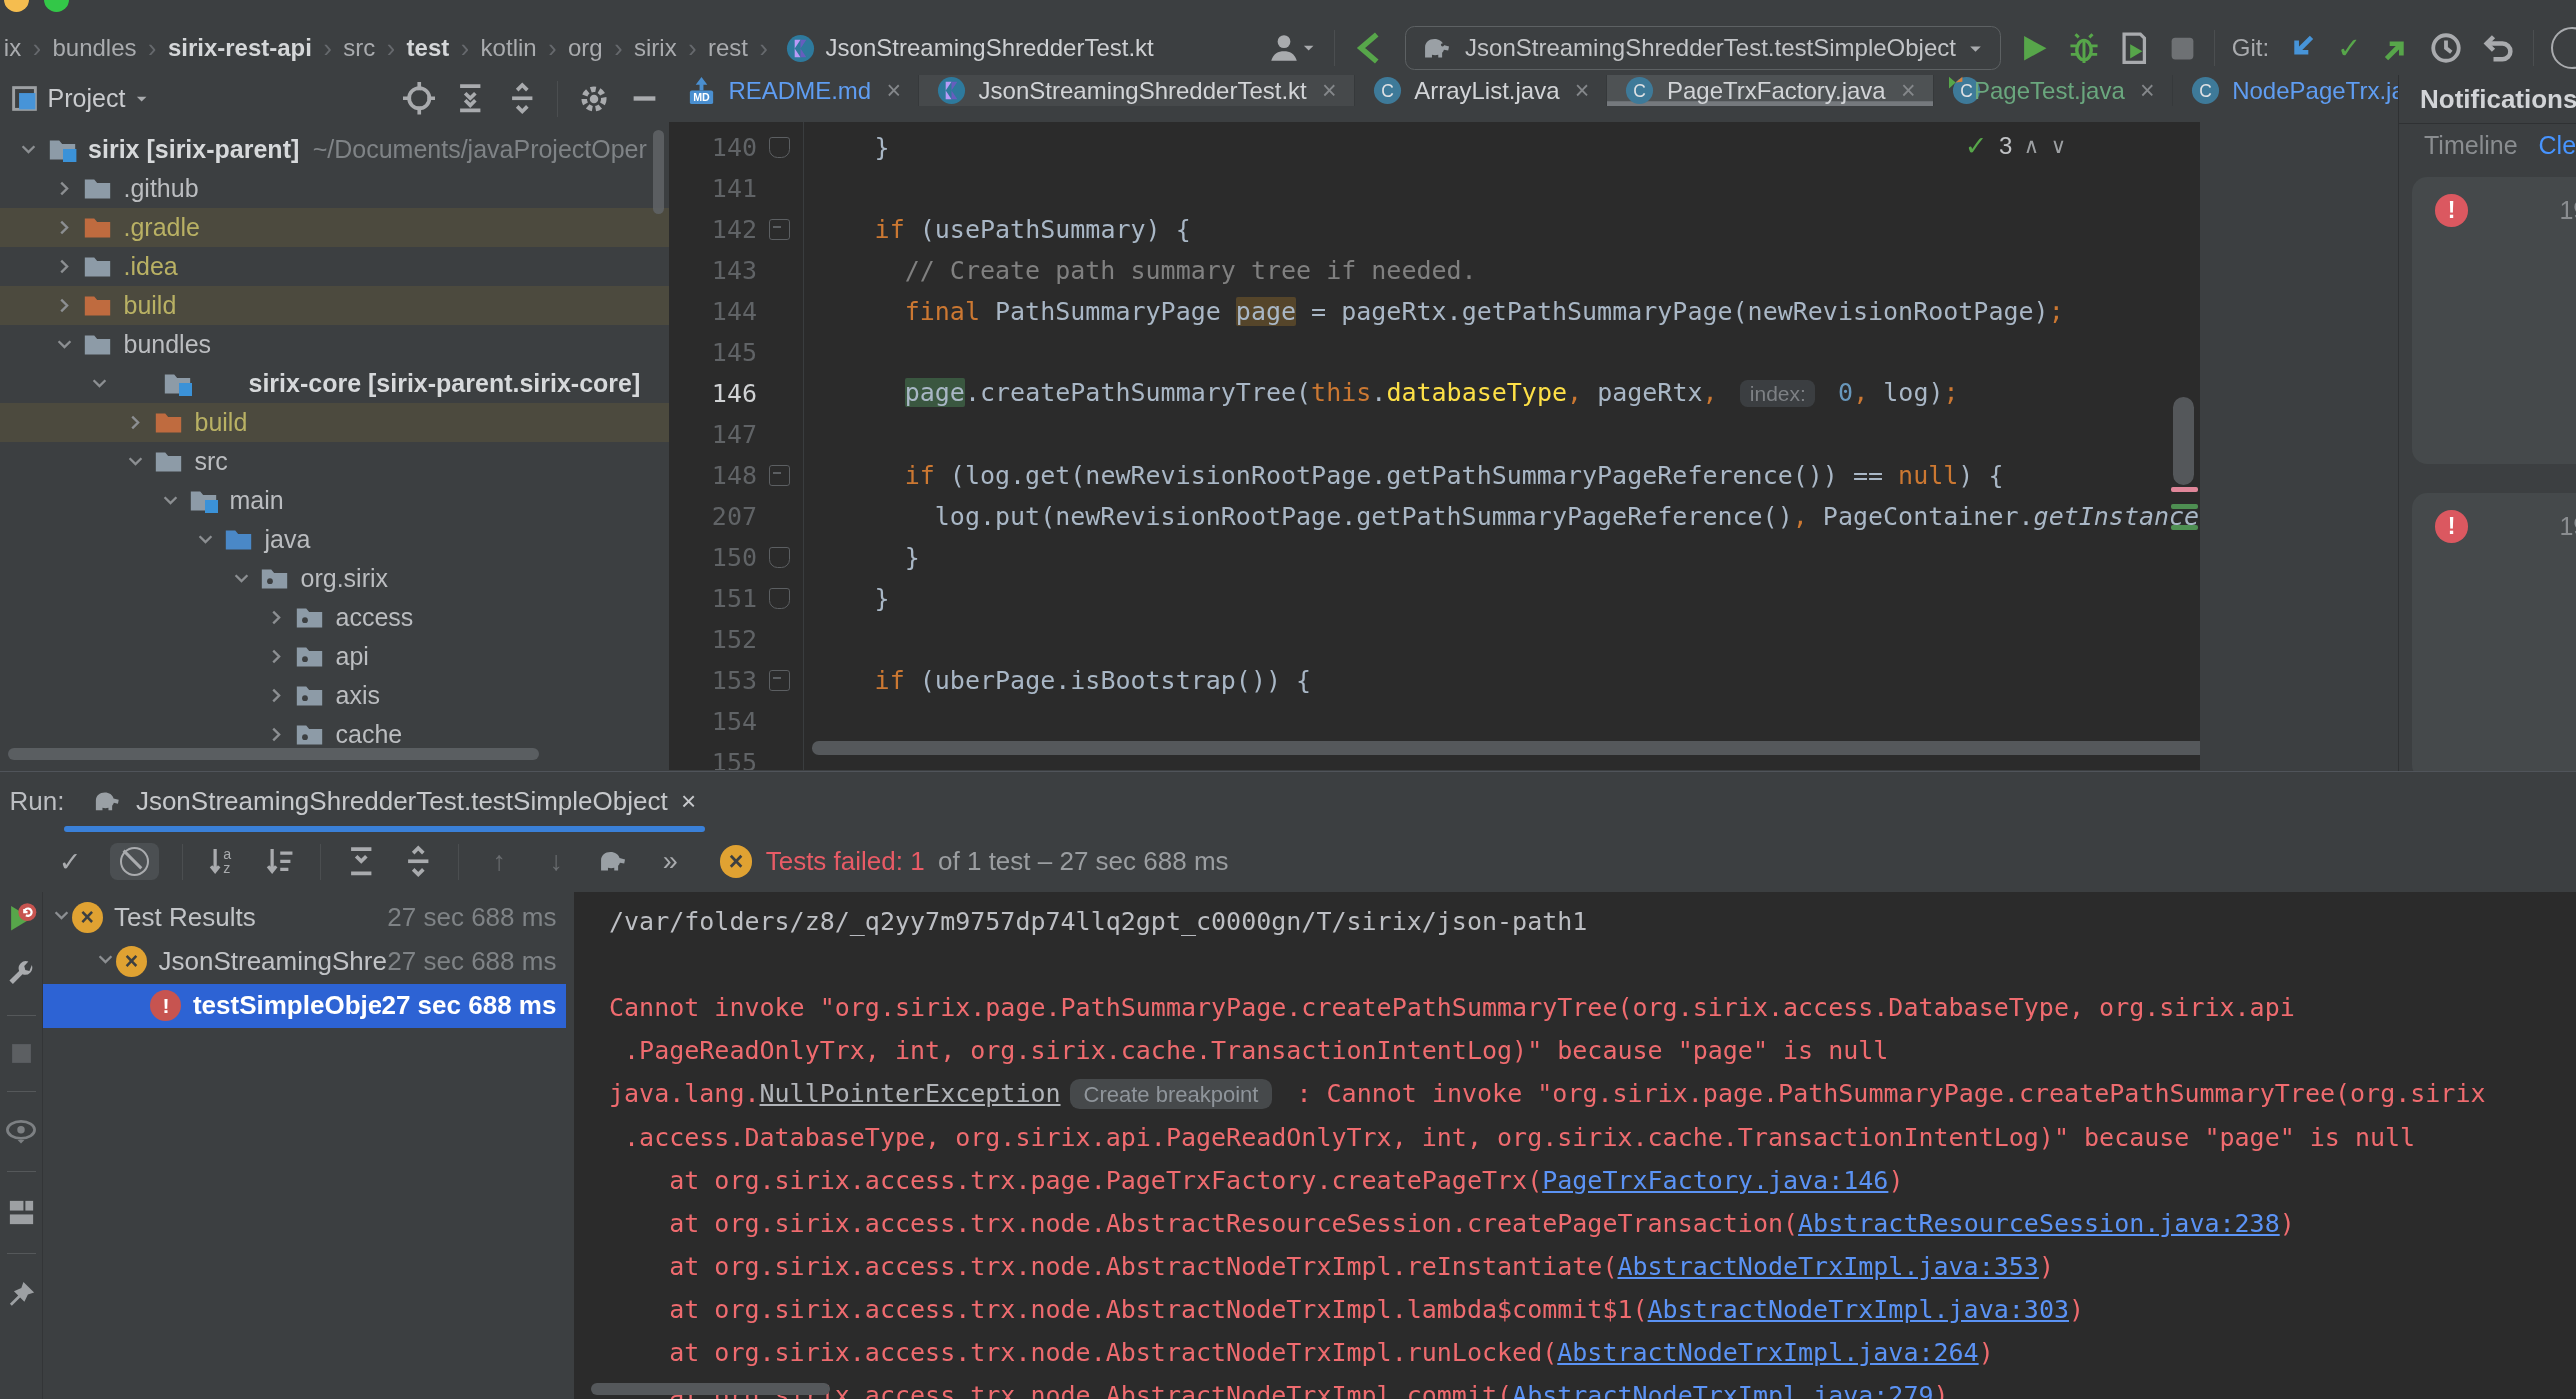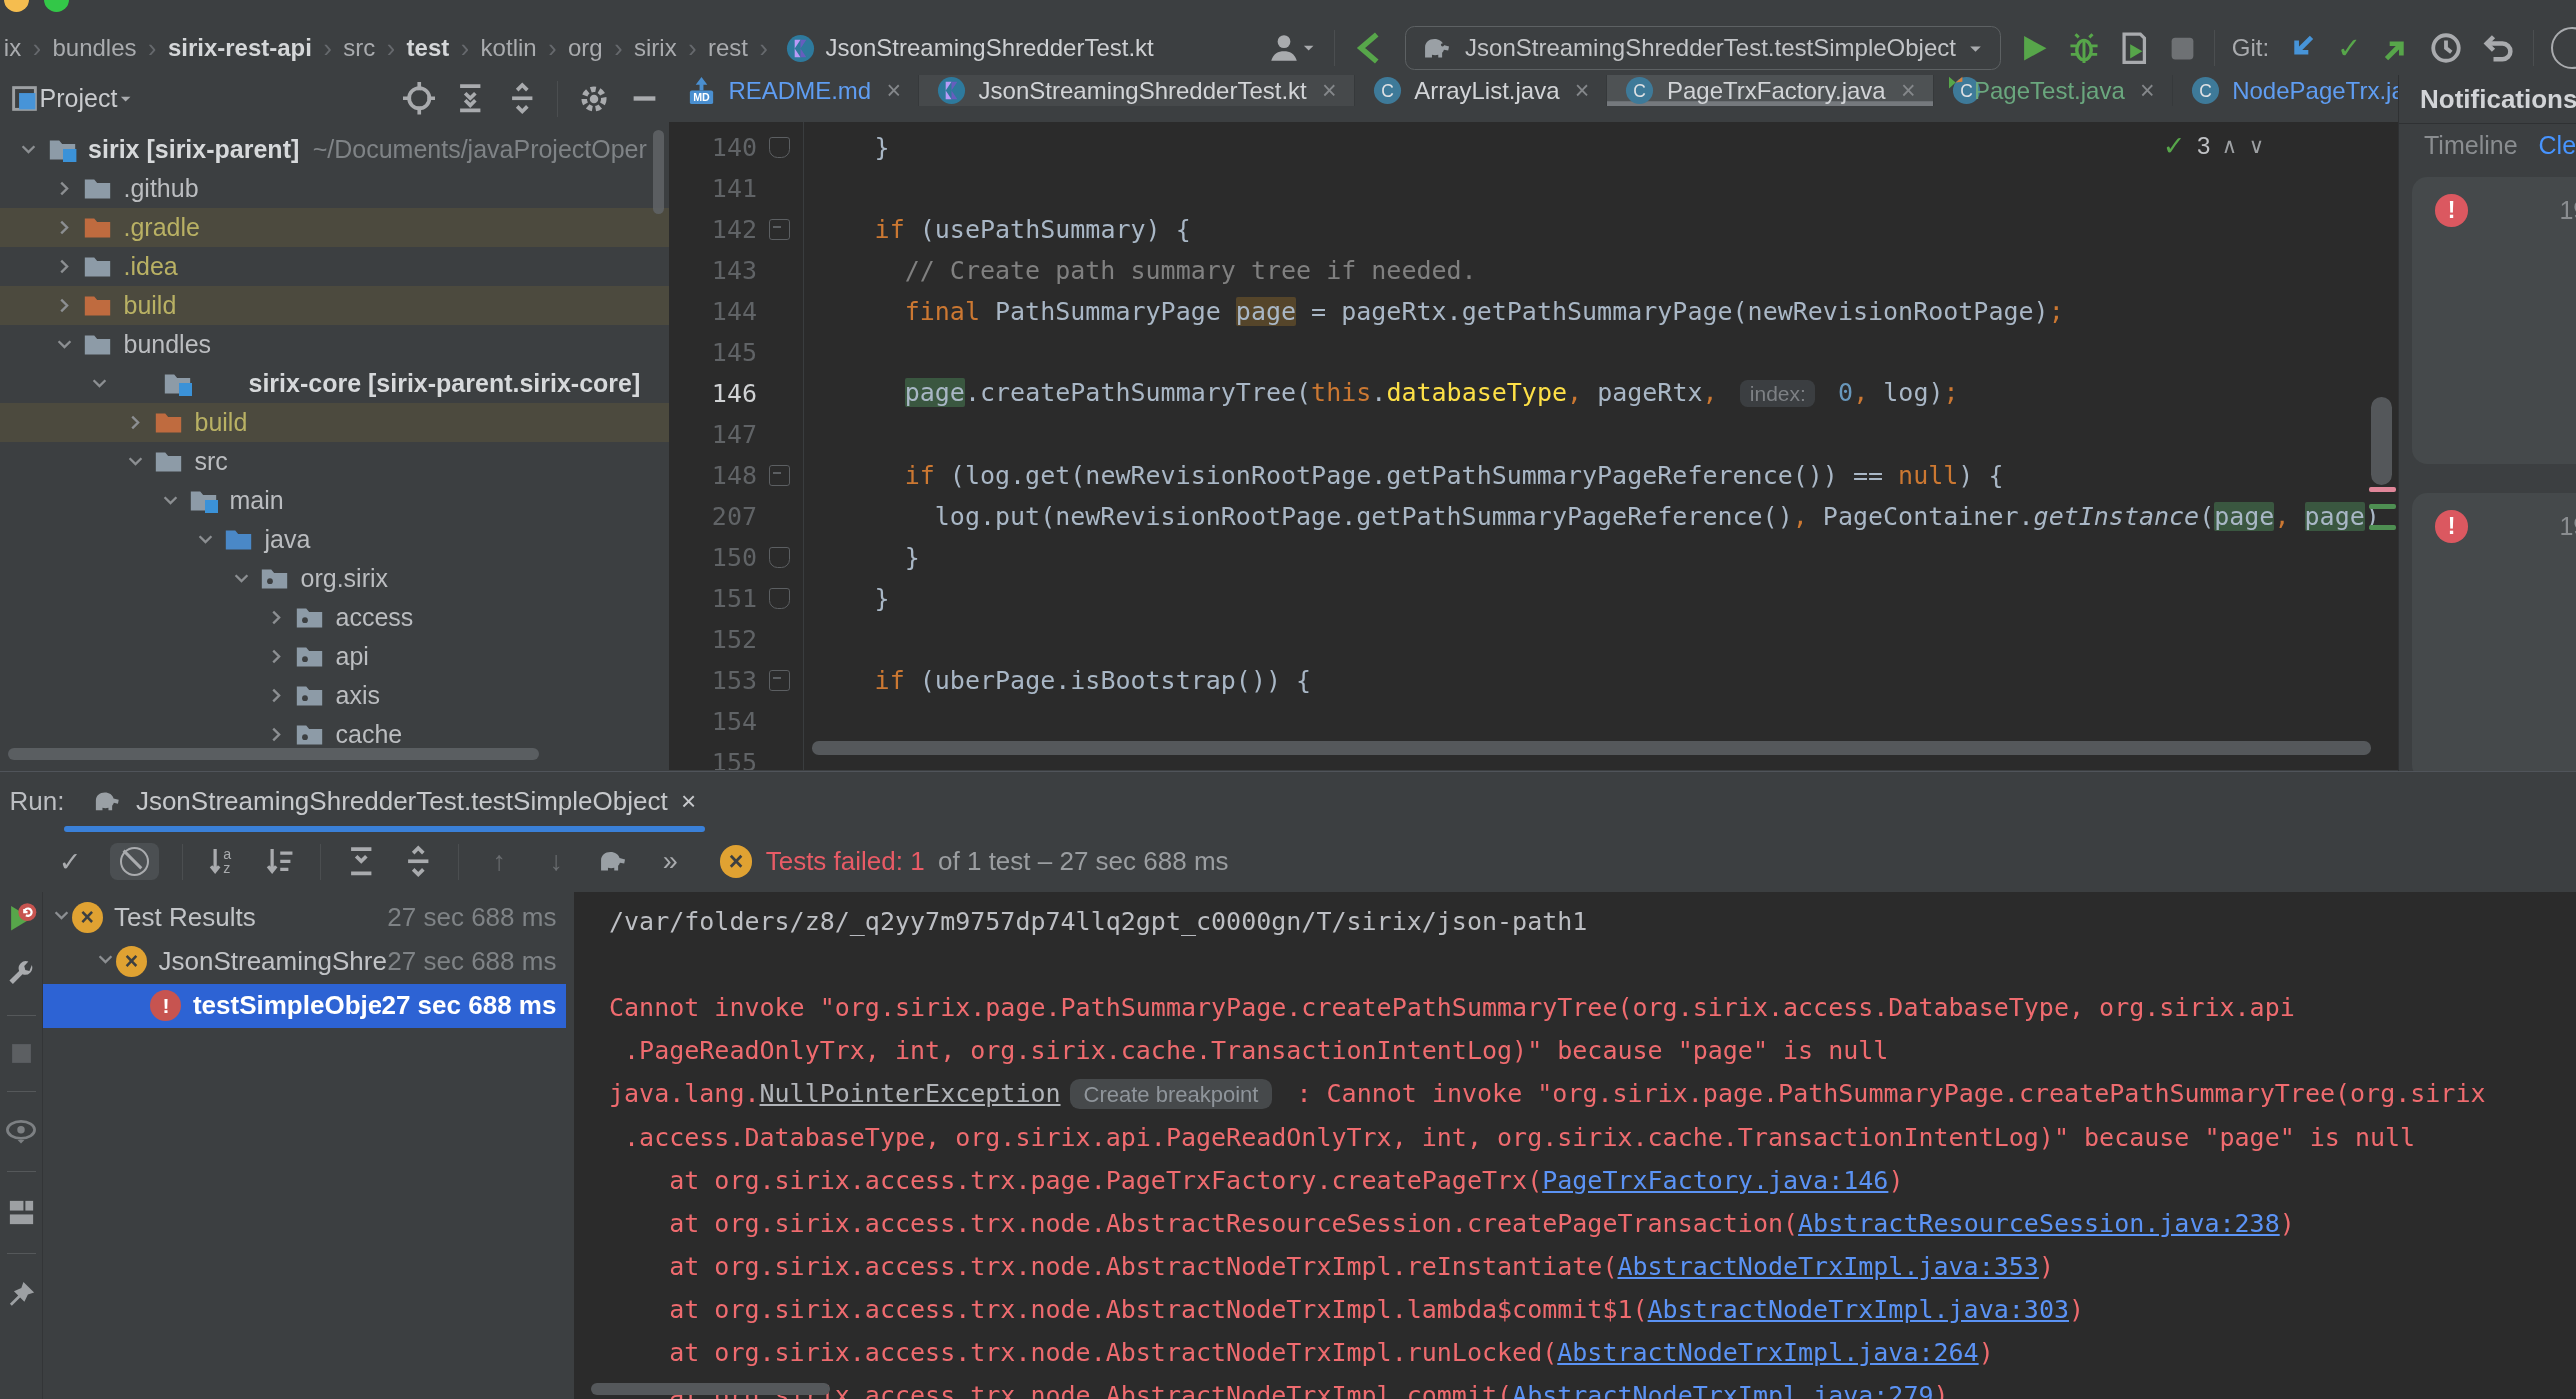--- a/index.html
+++ b/index.html
@@ -26,21 +26,21 @@
   #run-combo{display:flex;align-items:center;gap:11.5px;border:1px solid #5d6163;border-radius:9.6px;
              height:42px;padding:0 15.3px;color:#c3c5c8;font-size:24px;max-width:593px;}
   .gitlabel{color:#a9abae;font-size:24px;}
   .glyph{font-size:29px;color:#a9abae;}
   .green{color:#57a64a;}
   #search-partial{width:38px;height:38px;border:2.9px solid #a9abae;border-radius:50%;margin-right:-25px;}
 
   
   #proj-header{left:0;top:75px;width:669px;height:48px;background:#3c3f41;border-bottom:1px solid #2f3133;
                display:flex;align-items:center;padding:0 9.6px;box-sizing:border-box;}
-  #proj-title{display:flex;align-items:center;gap:1px;font-size:25px;color:#c9cbce;}
+  #proj-title{display:flex;align-items:center;gap:9px;font-size:25px;color:#c9cbce;}
   #proj-tools{margin-left:auto;display:flex;align-items:center;gap:19px;}
   #tabstrip{left:669px;top:75px;width:1729px;height:48px;background:#3c3f41;display:flex;align-items:flex-start;overflow:hidden;}
   .tab{display:flex;align-items:center;gap:11.5px;padding:0 17px;border-right:1px solid #36393b;font-size:24px;color:#bfc1c4;}
   .tab.subtle{background:#46494b;}
   .tab.active{background:#4e5254;box-shadow:inset 0 -4.8px 0 #75797d;}
   .tab .x{color:#84878a;font-size:25px;margin-left:3.8px;}
   .c-blue{color:#5f9df2;}.c-green{color:#6aa77e;}.c-white{color:#d2d4d7;}
 
   
   #tree-panel{left:0;top:122px;width:669px;height:648px;background:#3c3f41;border-right:1px solid #2f3133;
@@ -49,21 +49,21 @@
   .trow.olive{background:#4c4a3e;}
   .trow .chev{width:38px;display:inline-flex;justify-content:center;}
   .lab-olive{color:#b9b164;}
   .tbold{font-weight:bold;color:#d7d9db;}
   .thint{color:#7f8386;margin-left:13.4px;}
   .tlabel{margin-left:11.5px;}
   #tree-vscroll{position:absolute;right:4.8px;top:7.6px;width:11.5px;height:84px;border-radius:5.7px;background:#606467;opacity:.85;}
   #tree-hscroll{position:absolute;left:7.6px;bottom:9.6px;width:531px;height:12.4px;border-radius:6.7px;background:#5a5e61;}
 
   
-  #editor{left:669px;top:122px;width:1729px;height:648px;background:#2b2b2b;overflow:hidden;}
+  #editor{left:669px;top:122px;width:1531px;height:648px;background:#2b2b2b;overflow:hidden;}
   #gutter-sep{position:absolute;left:134px;top:0;width:1px;height:648px;background:#3a3d3f;}
   .crow{display:flex;align-items:center;height:41px;}
   .lnum{width:88px;text-align:right;color:#606366;font:25px "DejaVu Sans Mono",monospace;flex:none;}
   .lnum.cur{color:#d0d2d4;}
   .fold{width:44px;display:flex;justify-content:center;align-items:center;flex:none;}
   .fbox{width:19px;height:19px;border:1.9px solid #5c5f62;border-radius:2.9px;position:relative;}
   .fbox.start:after{content:"";position:absolute;left:3.8px;top:6.7px;width:7.6px;height:1.9px;background:#5c5f62;}
   .fbox.end{border-radius:2.9px 2.9px 8.6px 8.6px;}
   .codetext{white-space:pre;font:25px/41px "DejaVu Sans Mono",monospace;color:#a9b7c6;padding-left:13.4px;}
   .k{color:#cc7832;}.t{color:#a9b7c6;}.cm{color:#808080;}.f{color:#fde047;}.n{color:#6897bb;}.p{color:#cc7832;}

